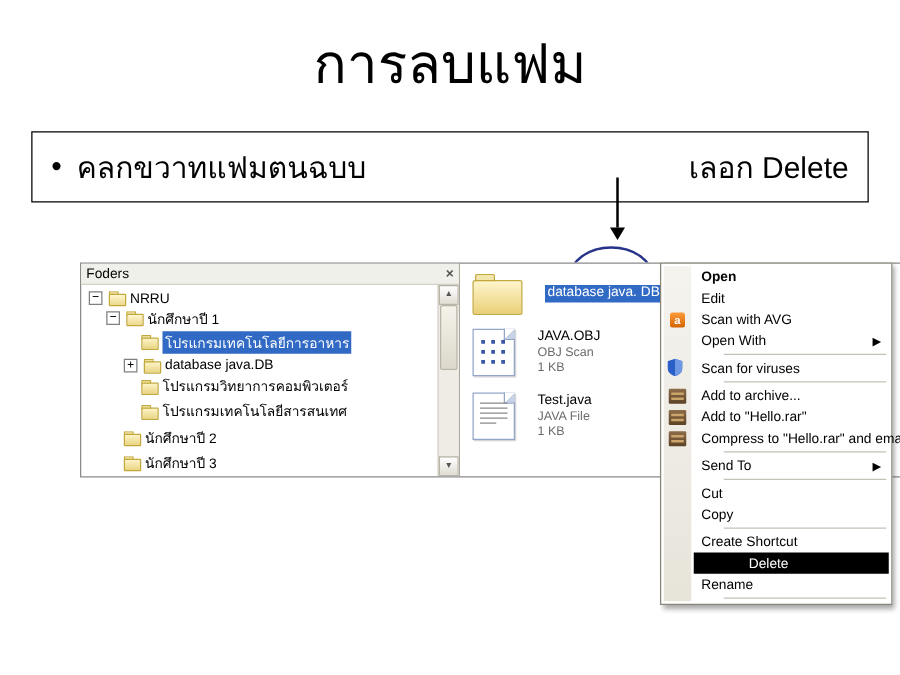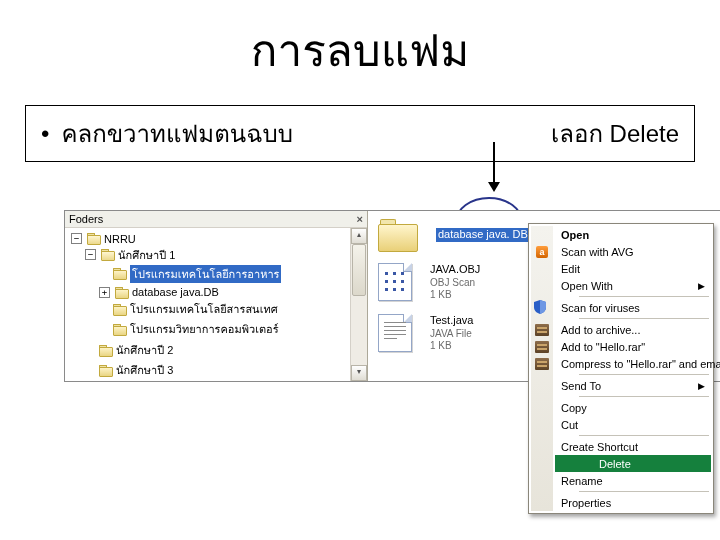--- a/index.html
+++ b/index.html
@@ -144,40 +144,40 @@
   .text-lines { position:absolute; left:5px; top:7px; right:5px; display:flex; flex-direction:column; gap:3px; }
   .text-lines i { display:block; height:1px; background:#8a8a8a; }
   .file-meta { display: flex; flex-direction: column; line-height: 1.25; }
   .fname { font-size: 11px; }
   .fdesc { font-size: 10px; color: #6b6b6b; }
   .fname.sel2 { background: #316ac5; color: #fff; padding: 0 2px; }
 
   
   .context-menu {
     position: absolute;
-    left: 528px; top: 223px;
+    left: 528px; top: 210px;
     width: 180px;
     background: #fff;
     border: 1px solid #8a867a;
     box-shadow: 2px 3px 4px rgba(0,0,0,0.35);
     font-size: 11px;
     padding: 2px;
   }
   .cm-strip {
     position: absolute; left: 2px; top: 2px; bottom: 2px; width: 22px;
     background: linear-gradient(#f4f3ee,#e7e4da);
   }
   .cm-items { position: relative; padding-left: 24px; }
   .cm-item {
     height: 17px; display: flex; align-items: center; padding: 0 6px;
     position: relative; white-space: nowrap;
   }
   .cm-item .arrow-r { position: absolute; right: 6px; font-size: 9px; color: #000; }
   .cm-item.bold { font-weight: bold; }
-  .cm-item.selected { background: #15803d; color: #fff; padding-left: 44px; }
+  .cm-item.selected { background: #000000; color: #fff; padding-left: 44px; }
   .cm-sep { height: 1px; background: #c5c2b8; margin: 2px 2px 2px 24px; }
   .cm-icon {
     position: absolute; left: -21px; top: 1px; width: 16px; height: 15px;
     display: flex; align-items: center; justify-content: center;
     font-size: 11px;
   }
   .avg { width: 12px; height: 12px; border-radius: 2px; background: linear-gradient(#ff9d3c,#d36400); position: relative; }
   .avg::after { content:"a"; position:absolute; inset:0; color:#fff; font-size:9px; font-weight:bold; text-align:center; line-height:12px; }
   .shield { width: 12px; height: 14px; }
   .shield svg { width: 100%; height: 100%; }
@@ -244,26 +244,26 @@
                     <span class="sel">โปรแกรมเทคโนโลยีการอาหาร</span>
                   </span></li>
                   <li><span class="node">
                     <span class="twist">+</span>
                     <span class="folder-icon"></span>
                     <span>database java.DB</span>
                   </span></li>
                   <li><span class="node">
                     <span class="twist blank"></span>
                     <span class="folder-icon"></span>
-                    <span>โปรแกรมเทคโนโลยีสารสนเทศ</span>
+                    <span>โปรแกรมวิทยาการคอมพิวเตอร์</span>
                   </span></li>
                   <li><span class="node">
                     <span class="twist blank"></span>
                     <span class="folder-icon"></span>
-                    <span>โปรแกรมวิทยาการคอมพิวเตอร์</span>
+                    <span>โปรแกรมเทคโนโลยีสารสนเทศ</span>
                   </span></li>
                 </ul>
               </li>
               <li><span class="node">
                 <span class="twist blank"></span>
                 <span class="folder-icon"></span>
                 <span>นักศึกษาปี 2</span>
               </span></li>
               <li><span class="node">
                 <span class="twist blank"></span>
@@ -326,28 +326,28 @@
   </div>
 </div>
 
 <div class="context-menu">
   <div class="cm-strip"></div>
   <div class="cm-items">
     <div class="cm-item bold">
         <span>Open</span>
       </div>
     <div class="cm-item">
+        <span>Edit</span>
+      </div>
+    <div class="cm-item">
       <span class="cm-icon">
           <span class="avg"></span>
         </span>
       <span>Scan with AVG</span>
     </div>
-    <div class="cm-item">
-        <span>Edit</span>
-      </div>
     <div class="cm-item">
       <span>Open With</span>
       <span class="arrow-r">▶</span>
     </div>
     <div class="cm-sep"></div>
     <div class="cm-item">
       <span class="cm-icon shield">
         <svg viewBox="0 0 12 14">
             <path d="M6 0 L12 2 V7 C12 11 9 13 6 14 C3 13 0 11 0 7 V2 Z" fill="#2a5fc7"></path>
             <path d="M6 0 L12 2 V7 C12 11 9 13 6 14 Z" fill="#6e97e4"></path>
@@ -374,33 +374,30 @@
         </span>
       <span>Compress to "Hello.rar" and email</span>
     </div>
     <div class="cm-sep"></div>
     <div class="cm-item">
       <span>Send To</span>
       <span class="arrow-r">▶</span>
     </div>
     <div class="cm-sep"></div>
     <div class="cm-item">
+        <span>Cut</span>
+      </div>
+    <div class="cm-item">
         <span>Copy</span>
-      </div>
-    <div class="cm-item">
-        <span>Cut</span>
       </div>
     <div class="cm-sep"></div>
     <div class="cm-item">
         <span>Create Shortcut</span>
       </div>
     <div class="cm-item selected">
         <span>Delete</span>
       </div>
     <div class="cm-item">
         <span>Rename</span>
       </div>
     <div class="cm-sep"></div>
-    <div class="cm-item">
-        <span>Properties</span>
-      </div>
   </div>
 </div>
 
 </body></html>

